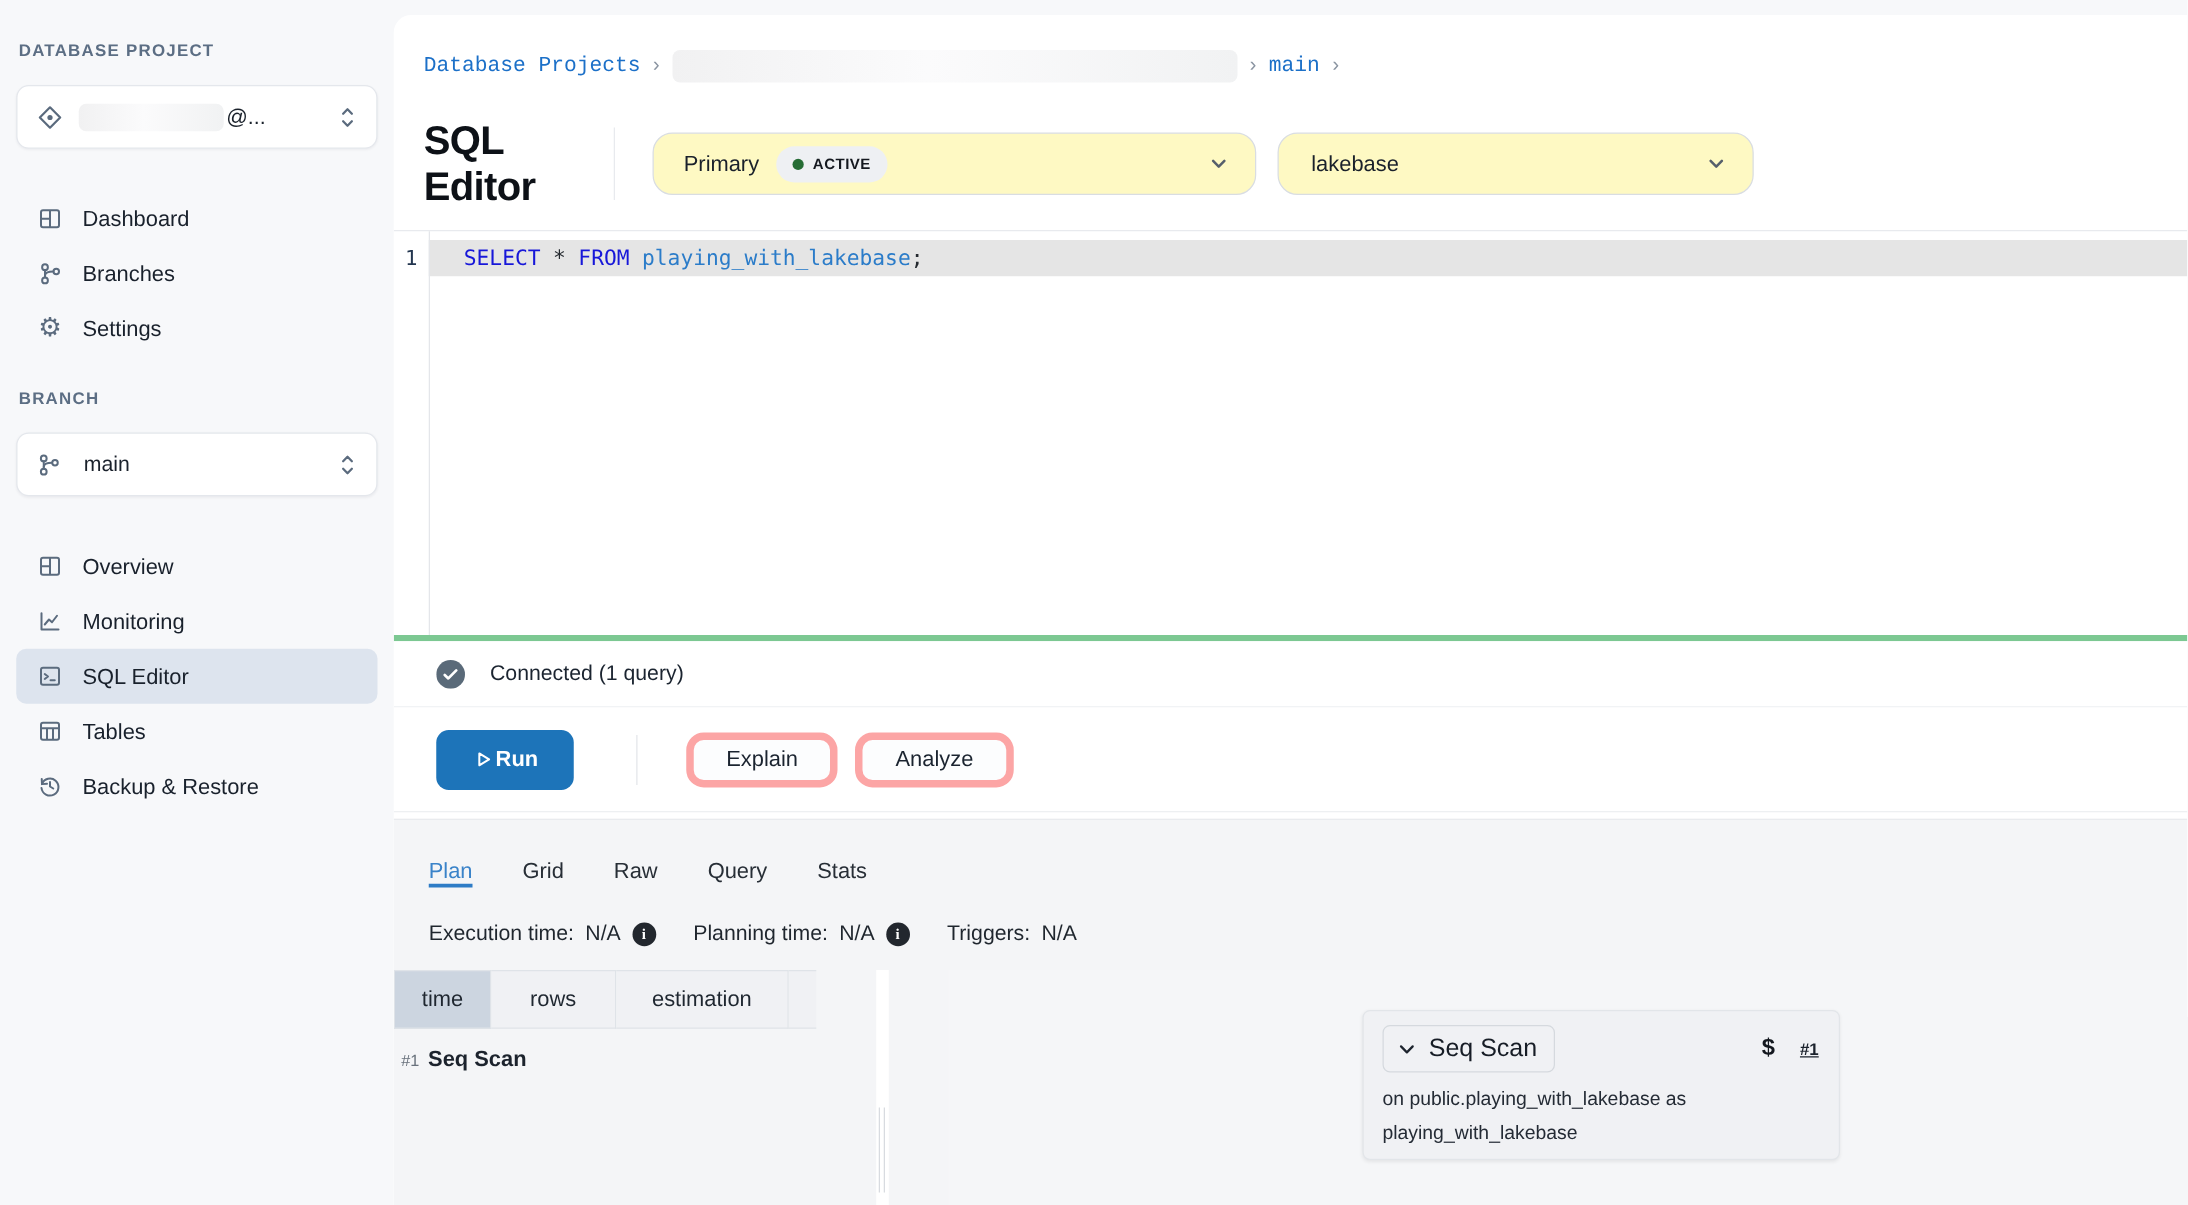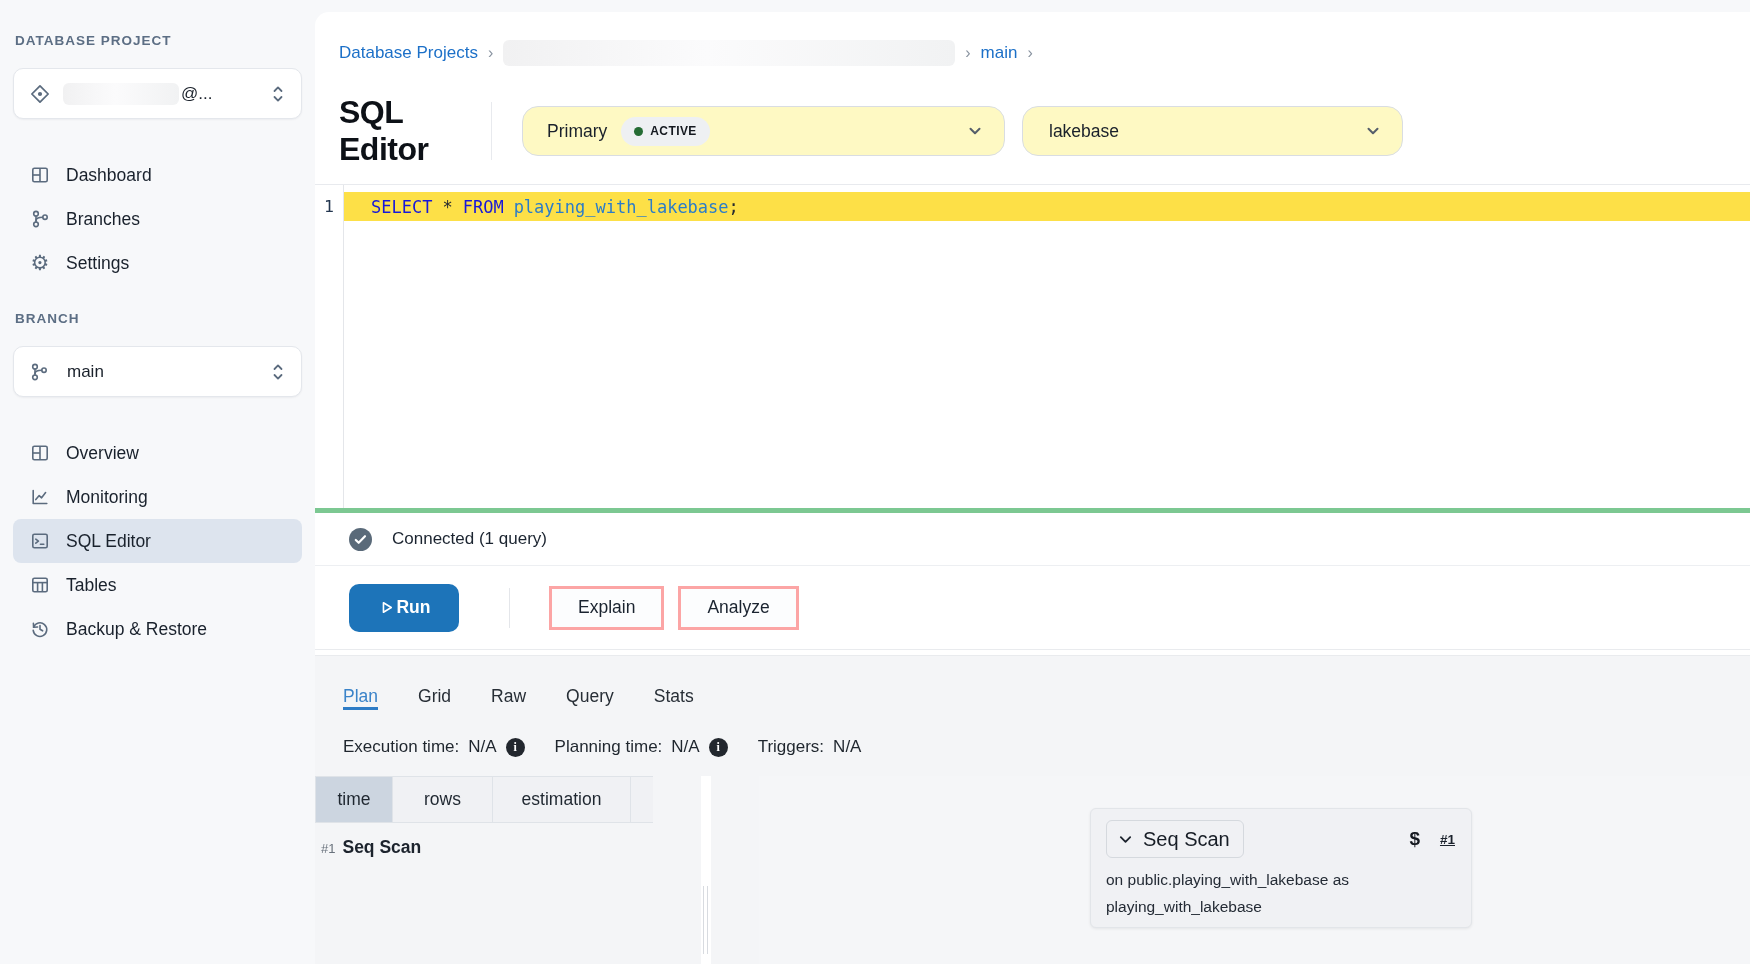--- a/index.html
+++ b/index.html
@@ -43,21 +43,21 @@
   
   .main-wrap { flex:1; padding-top:12px; min-width:0; }
   .card {
     background:#fff; height:952px; border-radius:14px 0 0 0;
     display:flex; flex-direction:column; overflow:hidden;
   }
   .breadcrumb {
     padding:28px 24px 0 24px; height:54px;
     display:flex; align-items:center; gap:10px; font-size:17px;
   }
-  .crumb-link { color:#1c70c8; cursor:pointer; }
+  .crumb-link { color:#1c70c8; cursor:pointer;font-family:Liberation Mono, monospace; }
   .crumb-sep { color:#8a94a1; font-size:16px; }
 
   .header-row {
     margin-top:40px; padding:0 24px; height:50px;
     display:flex; align-items:center;
   }
   .page-title { font-size:32px; font-weight:800; letter-spacing:-0.5px; color:#0d1117; width:152px; }
   .vdivider { width:1px; height:58px; background:#e8eaee; margin-right:30px; }
   .dropdown {
     height:50px; background:#fef9c3; border:1px solid #d9dde2; border-radius:16px;
@@ -77,21 +77,21 @@
 
   
   .editor {
     margin-top:28px; border-top:1px solid #e8eaee; height:324px;
     position:relative; font-family:"DejaVu Sans Mono","Liberation Mono",monospace;
   }
   .gutter-sep { position:absolute; left:28px; top:0; bottom:0; width:1px; background:#e4e6ea; }
   .code-line { display:flex; height:29px; margin-top:7px; align-items:center; cursor:text; }
   .gutter-cell { width:28px; text-align:center; font-size:16.5px; color:#23364f; }
   .line-body {
-    flex:1; background:#fde047; height:29px;
+    flex:1; background:#e5e5e5; height:29px;
     display:flex; align-items:center; padding-left:28px; font-size:17px;
   }
   .tok { margin-right:10px; }
   .tok-kw { color:#1717d9; }
   .tok-op { color:#24292f; }
   .tok-id { color:#2b7cc9; margin-right:0; }
   .tok-punc { color:#24292f; }
 
   .green-bar { height:5px; background:#7cc892; }
 
@@ -106,22 +106,22 @@
     padding:0 34px; background:#fff; border-bottom:1px solid #e9ebee;
   }
   .btn-run {
     width:110px; height:48px; border:none; border-radius:10px;
     background:#1d74b9; color:#fff; font-size:17.5px; font-weight:600;
     font-family:inherit; display:flex; align-items:center; justify-content:center; 
     cursor:pointer;
   }
   .btn-divider { width:1px; height:40px; background:#e4e6ea; margin:0 39px 0 50px; }
   .btn-secondary {
-    height:44px; padding:0 26px; background:#fcfdfe; border:3px solid #fca5a5;
-    border-radius:0; font-size:17.5px; color:#1b2430; font-family:inherit; cursor:pointer;
+    height:44px; padding:0 26px; background:#fcfdfe; border:6px solid #fca5a5;
+    border-radius:14px; font-size:17.5px; color:#1b2430; font-family:inherit; cursor:pointer;
   }
   .btn-secondary + .btn-secondary { margin-left:14px; }
   .white-sliver { height:5px; background:#fff; }
 
   
   .results {
     flex:1; background:#f4f5f7; border-top:1px solid #e9ebee;
     display:flex; flex-direction:column; min-height:0;
   }
   .tabs { display:flex; gap:40px; padding:30px 0 0 28px; }

